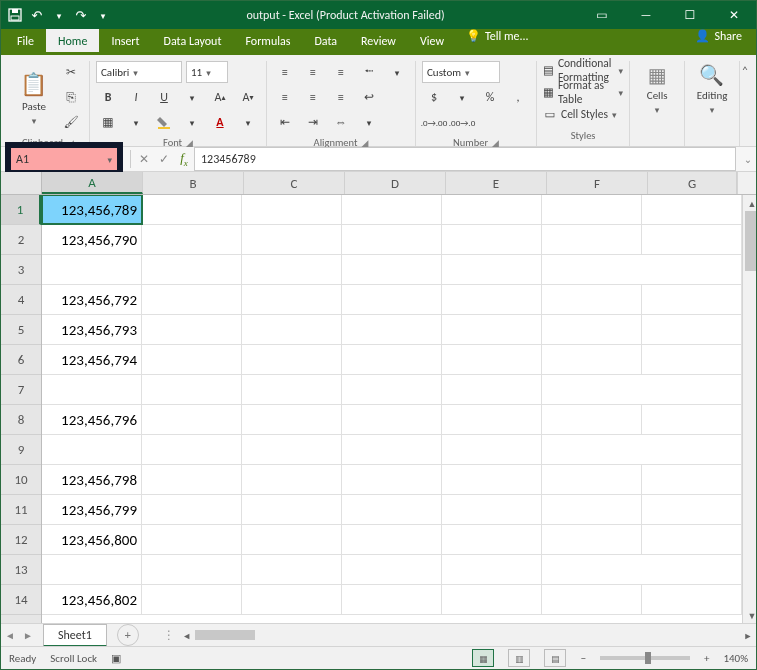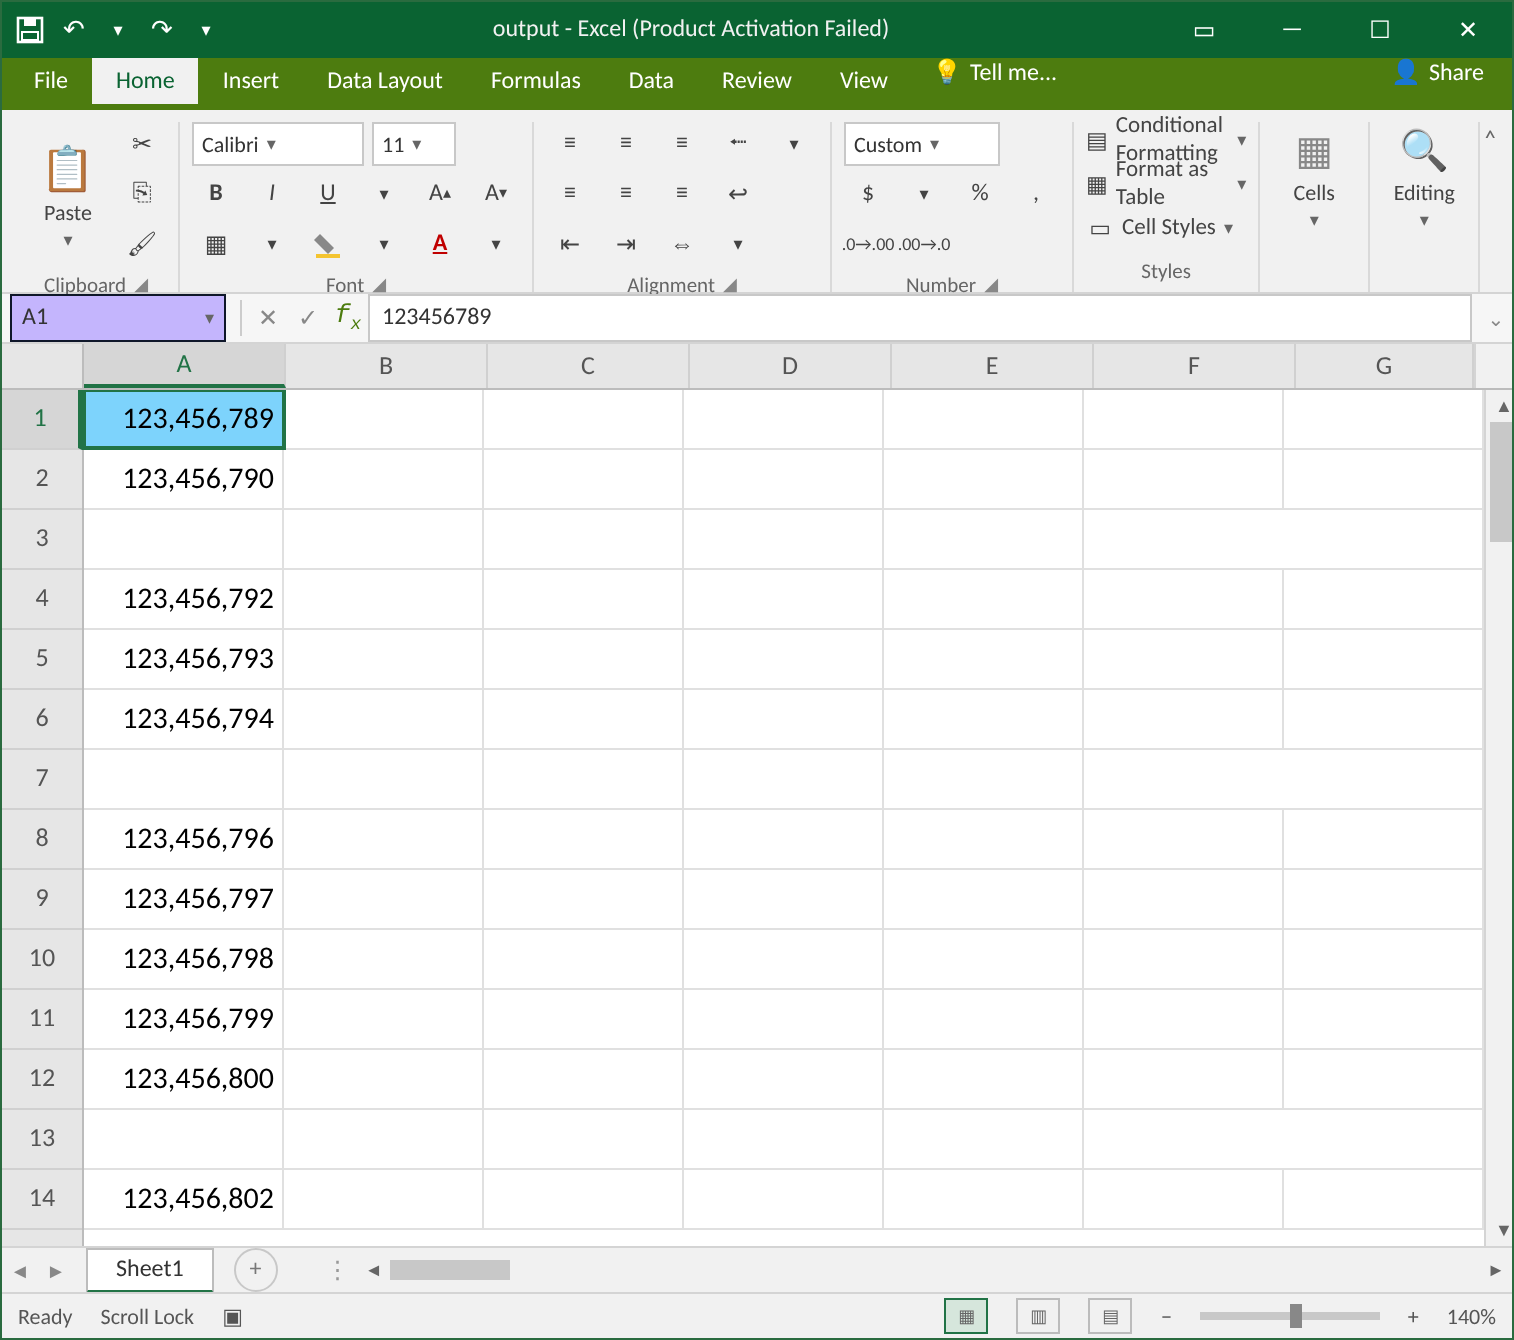--- a/index.html
+++ b/index.html
@@ -28,26 +28,26 @@
   .btn-sm { width:22px; height:20px; display:flex; align-items:center; justify-content:center; font-size:12px; color:#444; border:1px solid transparent; }
   .combo { height:20px; border:1px solid #c8c8c8; background:#fff; display:flex; align-items:center; padding:0 4px; font-size:11px; color:#333; }
   .combo .arr { margin-left:4px; font-size:9px; color:#666; }
   .big-btn { width:42px; display:flex; flex-direction:column; align-items:center; gap:2px; font-size:11px; color:#444; padding-top:2px; }
   .big-btn .icon { font-size:22px; color:#d68b2f; }
   .ribbon-text-btn { display:flex; align-items:center; gap:4px; font-size:11.5px; color:#444; height:18px; }
   .ribbon-text-btn .i { width:14px; text-align:center; }
   .collapse-ribbon { margin-left:auto; width:22px; display:flex; align-items:flex-start; justify-content:center; color:#666; font-size:13px; padding-top:2px; }
   
   .formulabar { height:24px; background:#f6f6f6; border-bottom:1px solid #d4d4d4; display:flex; align-items:center; }
-  .namebox { width:96px; height:22px; border:1px solid #0f172a; margin:0 4px; background:#c4b5fd; display:flex; align-items:center; padding:0 5px; font-size:12px;text-align:center; }
+  .namebox { width:96px; height:22px; border:6px solid #0f172a; margin:0 4px; background:#fca5a5; display:flex; align-items:center; padding:0 5px; font-size:12px;text-align:center; }
   .namebox .arr { margin-left:auto; font-size:9px; color:#666; }
   .fb-divider { width:1px; height:18px; background:#ccc; margin:0 3px; }
   .fb-btn { width:20px; height:20px; display:flex; align-items:center; justify-content:center; font-size:12px; color:#888; }
   .fb-btn.check { color:#888; }
-  .fx { font-style:italic; font-family:Liberation Mono, monospace; color:#4d7c0f; font-size:13px; }
+  .fx { font-style:italic; font-family:Liberation Serif, serif; color:#4d7c0f; font-size:13px; }
   .fb-input { flex:1; height:22px; border:1px solid #c8c8c8; margin-right:4px; background:#fff; padding:0 6px; font-size:12px; display:flex; align-items:center; }
   .fb-expand { width:16px; text-align:center; color:#888; font-size:10px; }
   
   .gridarea { flex:1; display:flex; flex-direction:column; overflow:hidden; background:#fff; }
   .grid-scroll { flex:1; display:flex; overflow:hidden; }
   .colheads { display:flex; height:22px; background:#e6e6e6; border-bottom:1px solid #bcbcbc; }
   .corner { width:40px; border-right:1px solid #bcbcbc; background:#e6e6e6; }
   .ch { width:100px; border-right:1px solid #d0d0d0; text-align:center; font-size:13px; color:#555; display:flex; align-items:center; justify-content:center; }
   .ch.sel { background:#d6d6d6; border-bottom:2px solid #217346; color:#217346; }
   .vscroll-gutter { width:18px; background:#f1f1f1; border-left:1px solid #d4d4d4; }
@@ -408,21 +408,20 @@
             <div class="cellrow">
               <div class="cell">123,456,796</div>
               <div class="cell"></div>
               <div class="cell"></div>
               <div class="cell"></div>
               <div class="cell"></div>
               <div class="cell"></div>
               <div class="cell" style="flex: 1 1 0%; min-width: 60px;"></div>
             </div>
             <div class="cellrow">
-              <div class="cell">123,456,797</div>
               <div class="cell"></div>
               <div class="cell"></div>
               <div class="cell"></div>
               <div class="cell"></div>
               <div class="cell"></div>
               <div class="cell" style="flex: 1 1 0%; min-width: 60px;"></div>
             </div>
             <div class="cellrow">
               <div class="cell">123,456,798</div>
               <div class="cell"></div>

